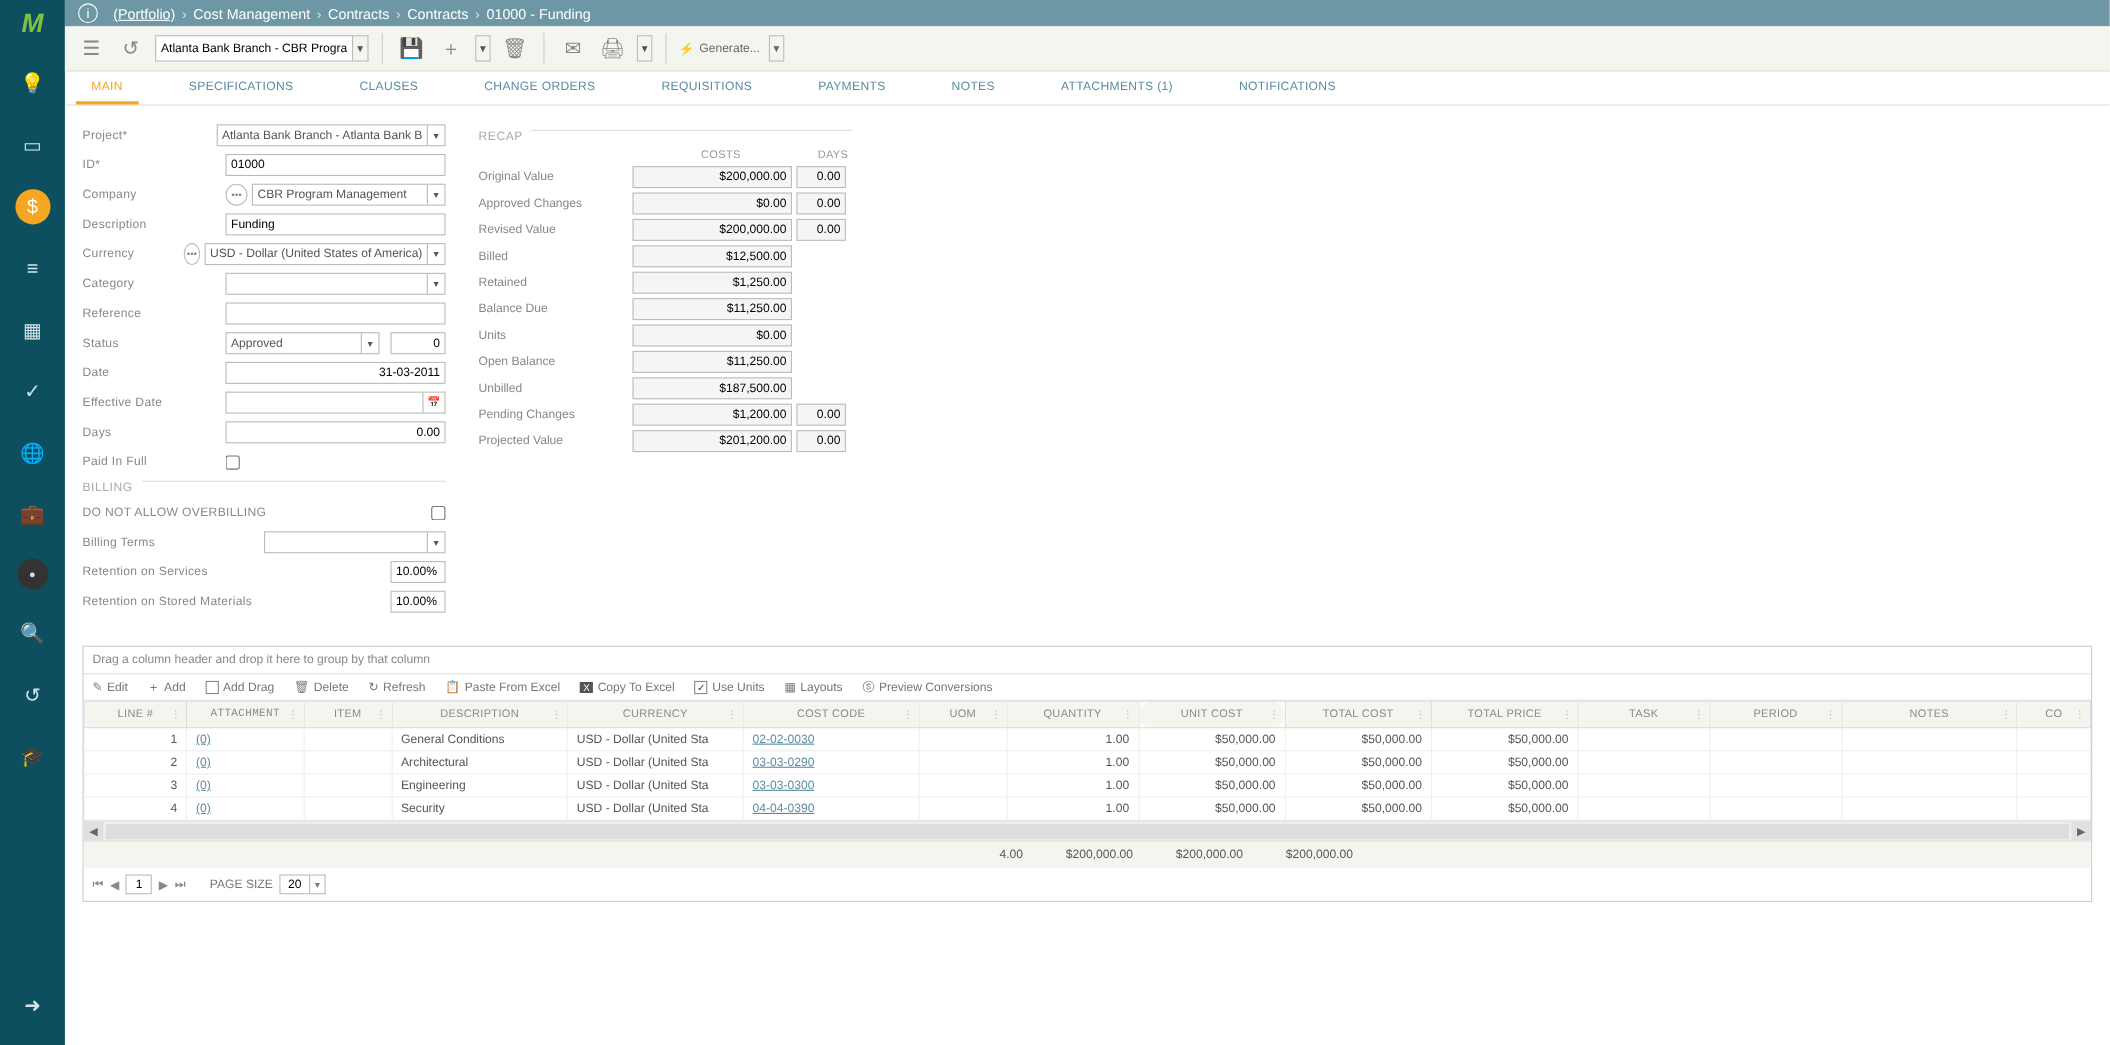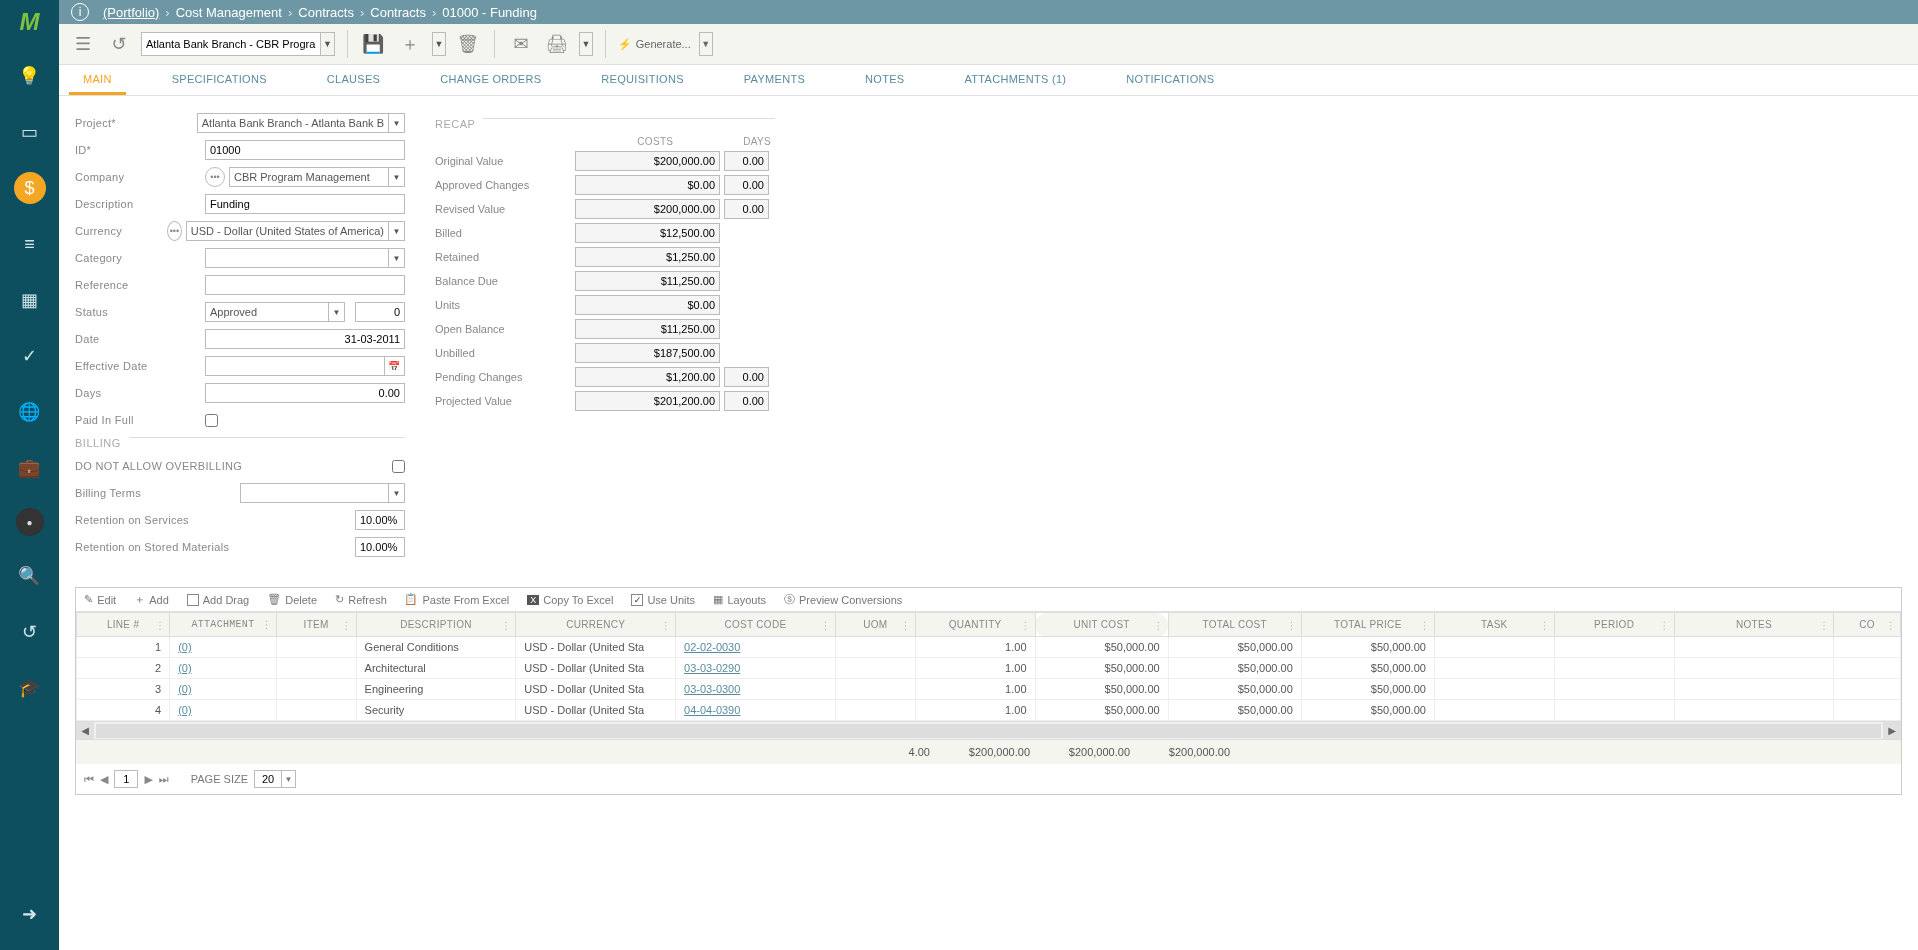--- a/index.html
+++ b/index.html
@@ -315,20 +315,21 @@
               <div class="recap-row">
                 <label>Projected Value</label>
     <input class="c1" readonly="" value="$201,200.00" style="">
                 <input class="c2" readonly="" value="0.00" style="">
               </div>
             </div>
         </div>
       </div>
 
       <div class="grid-wrap">
+        <div class="grid-group">Drag a column header and drop it here to group by that column</div>
         <div class="grid-toolbar">
           <div class="gtb">
               <span>✎</span>
               <span>Edit</span>
             </div>
           <div class="gtb">
               <span>＋</span>
               <span>Add</span>
             </div>
           <div class="gtb">

